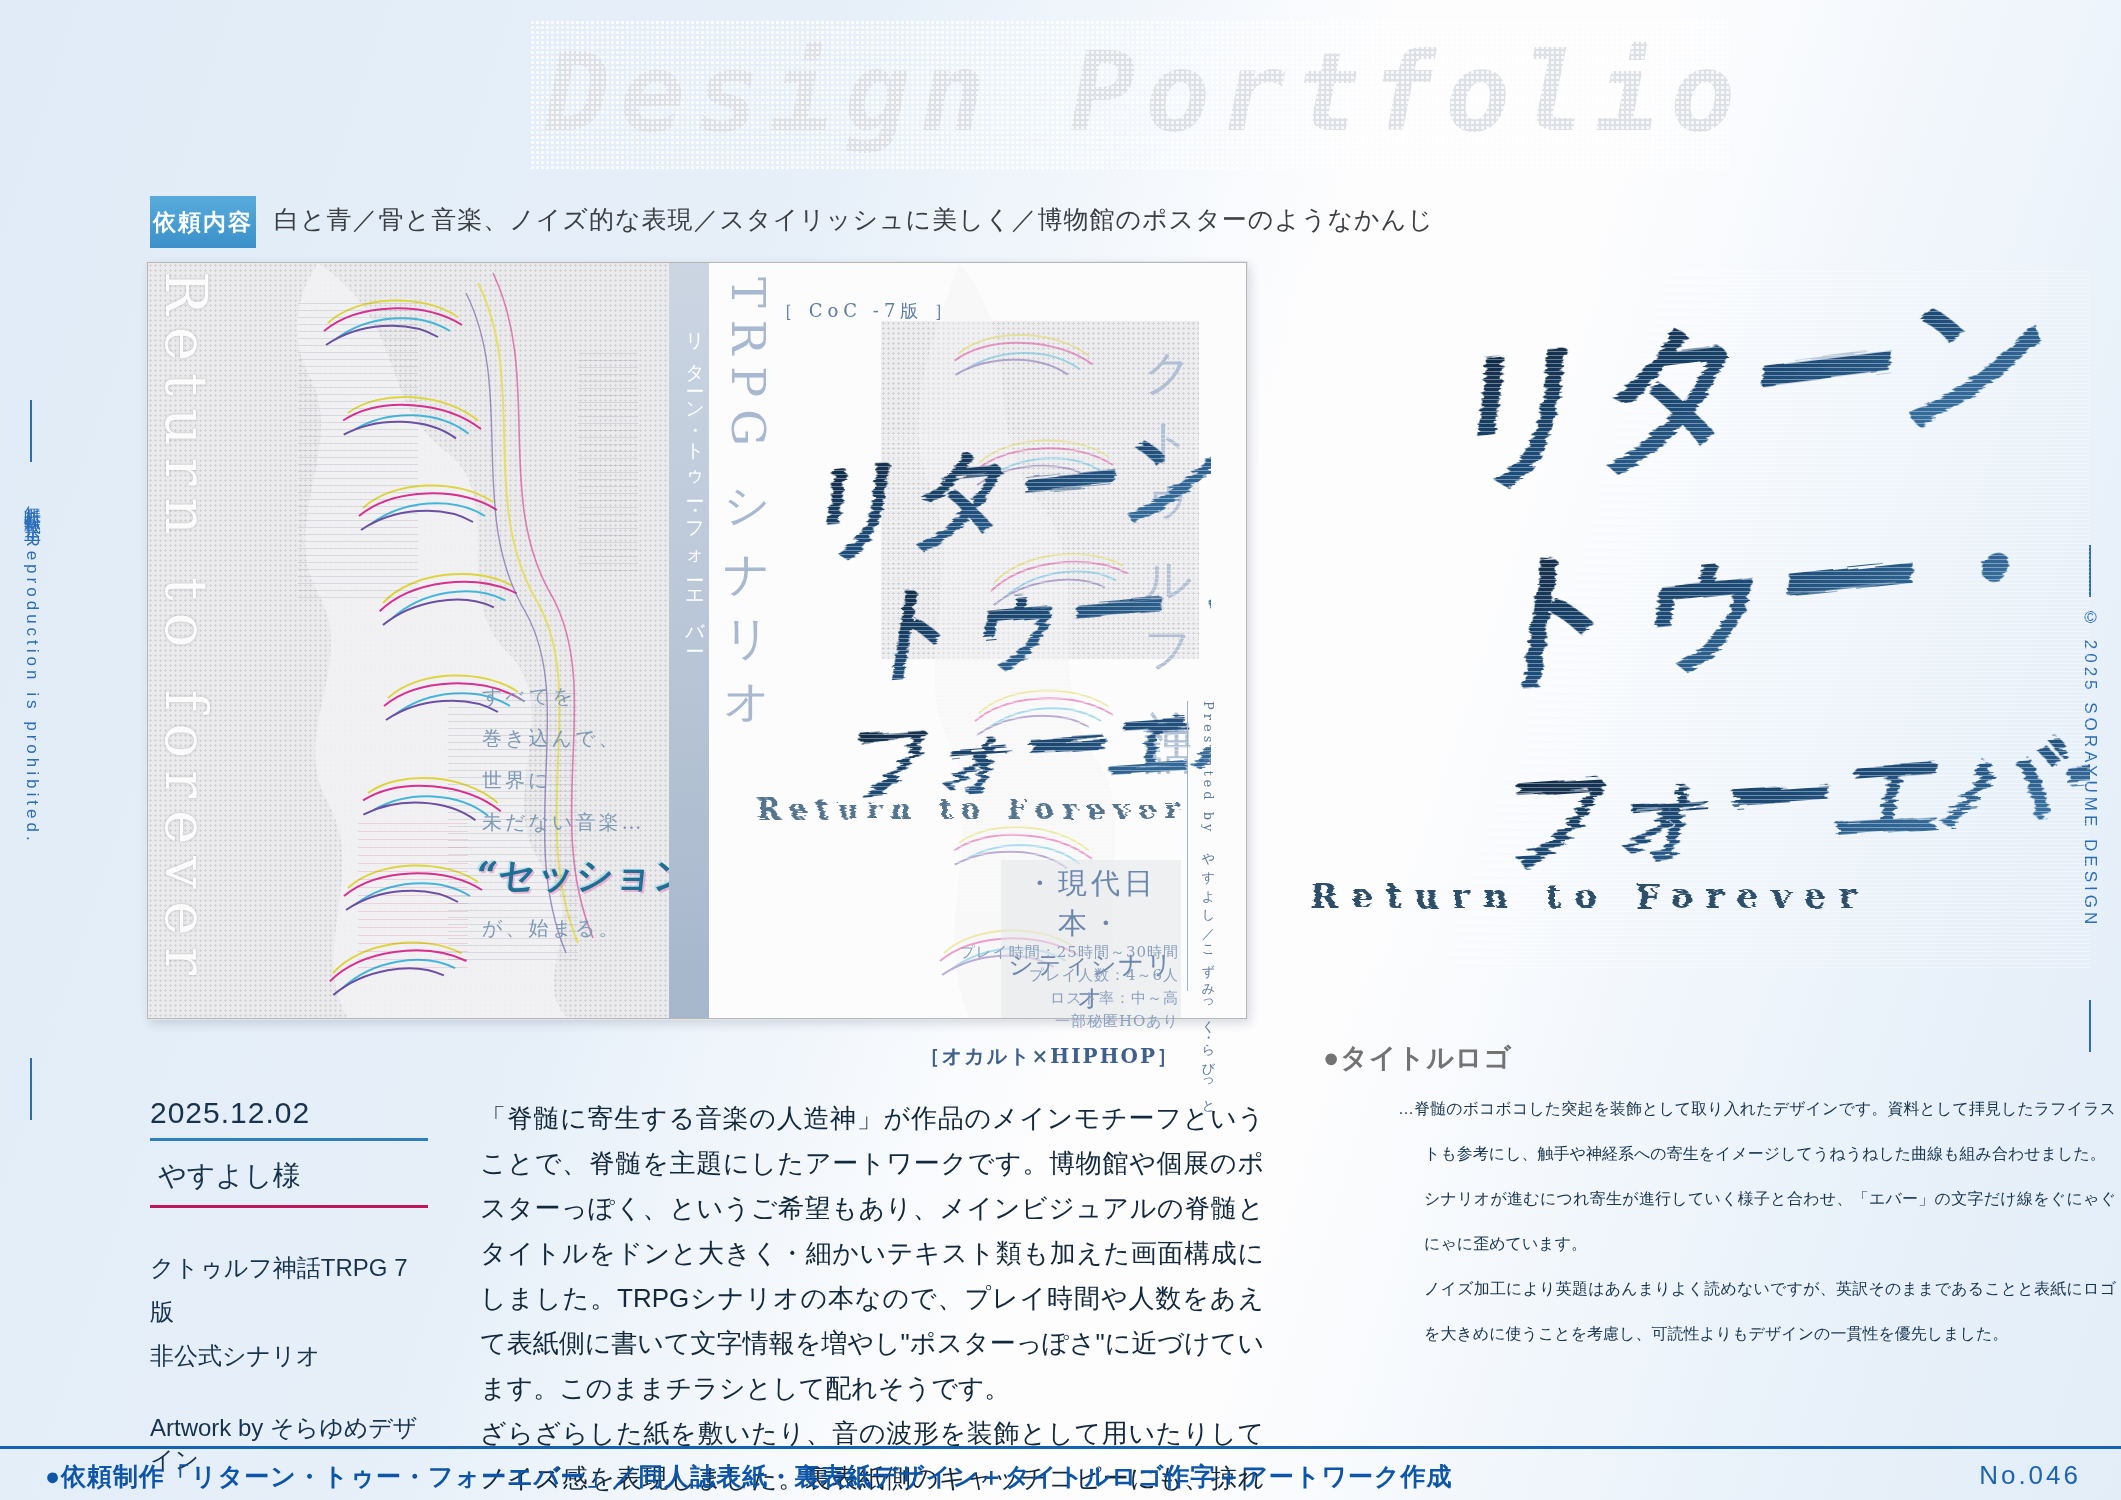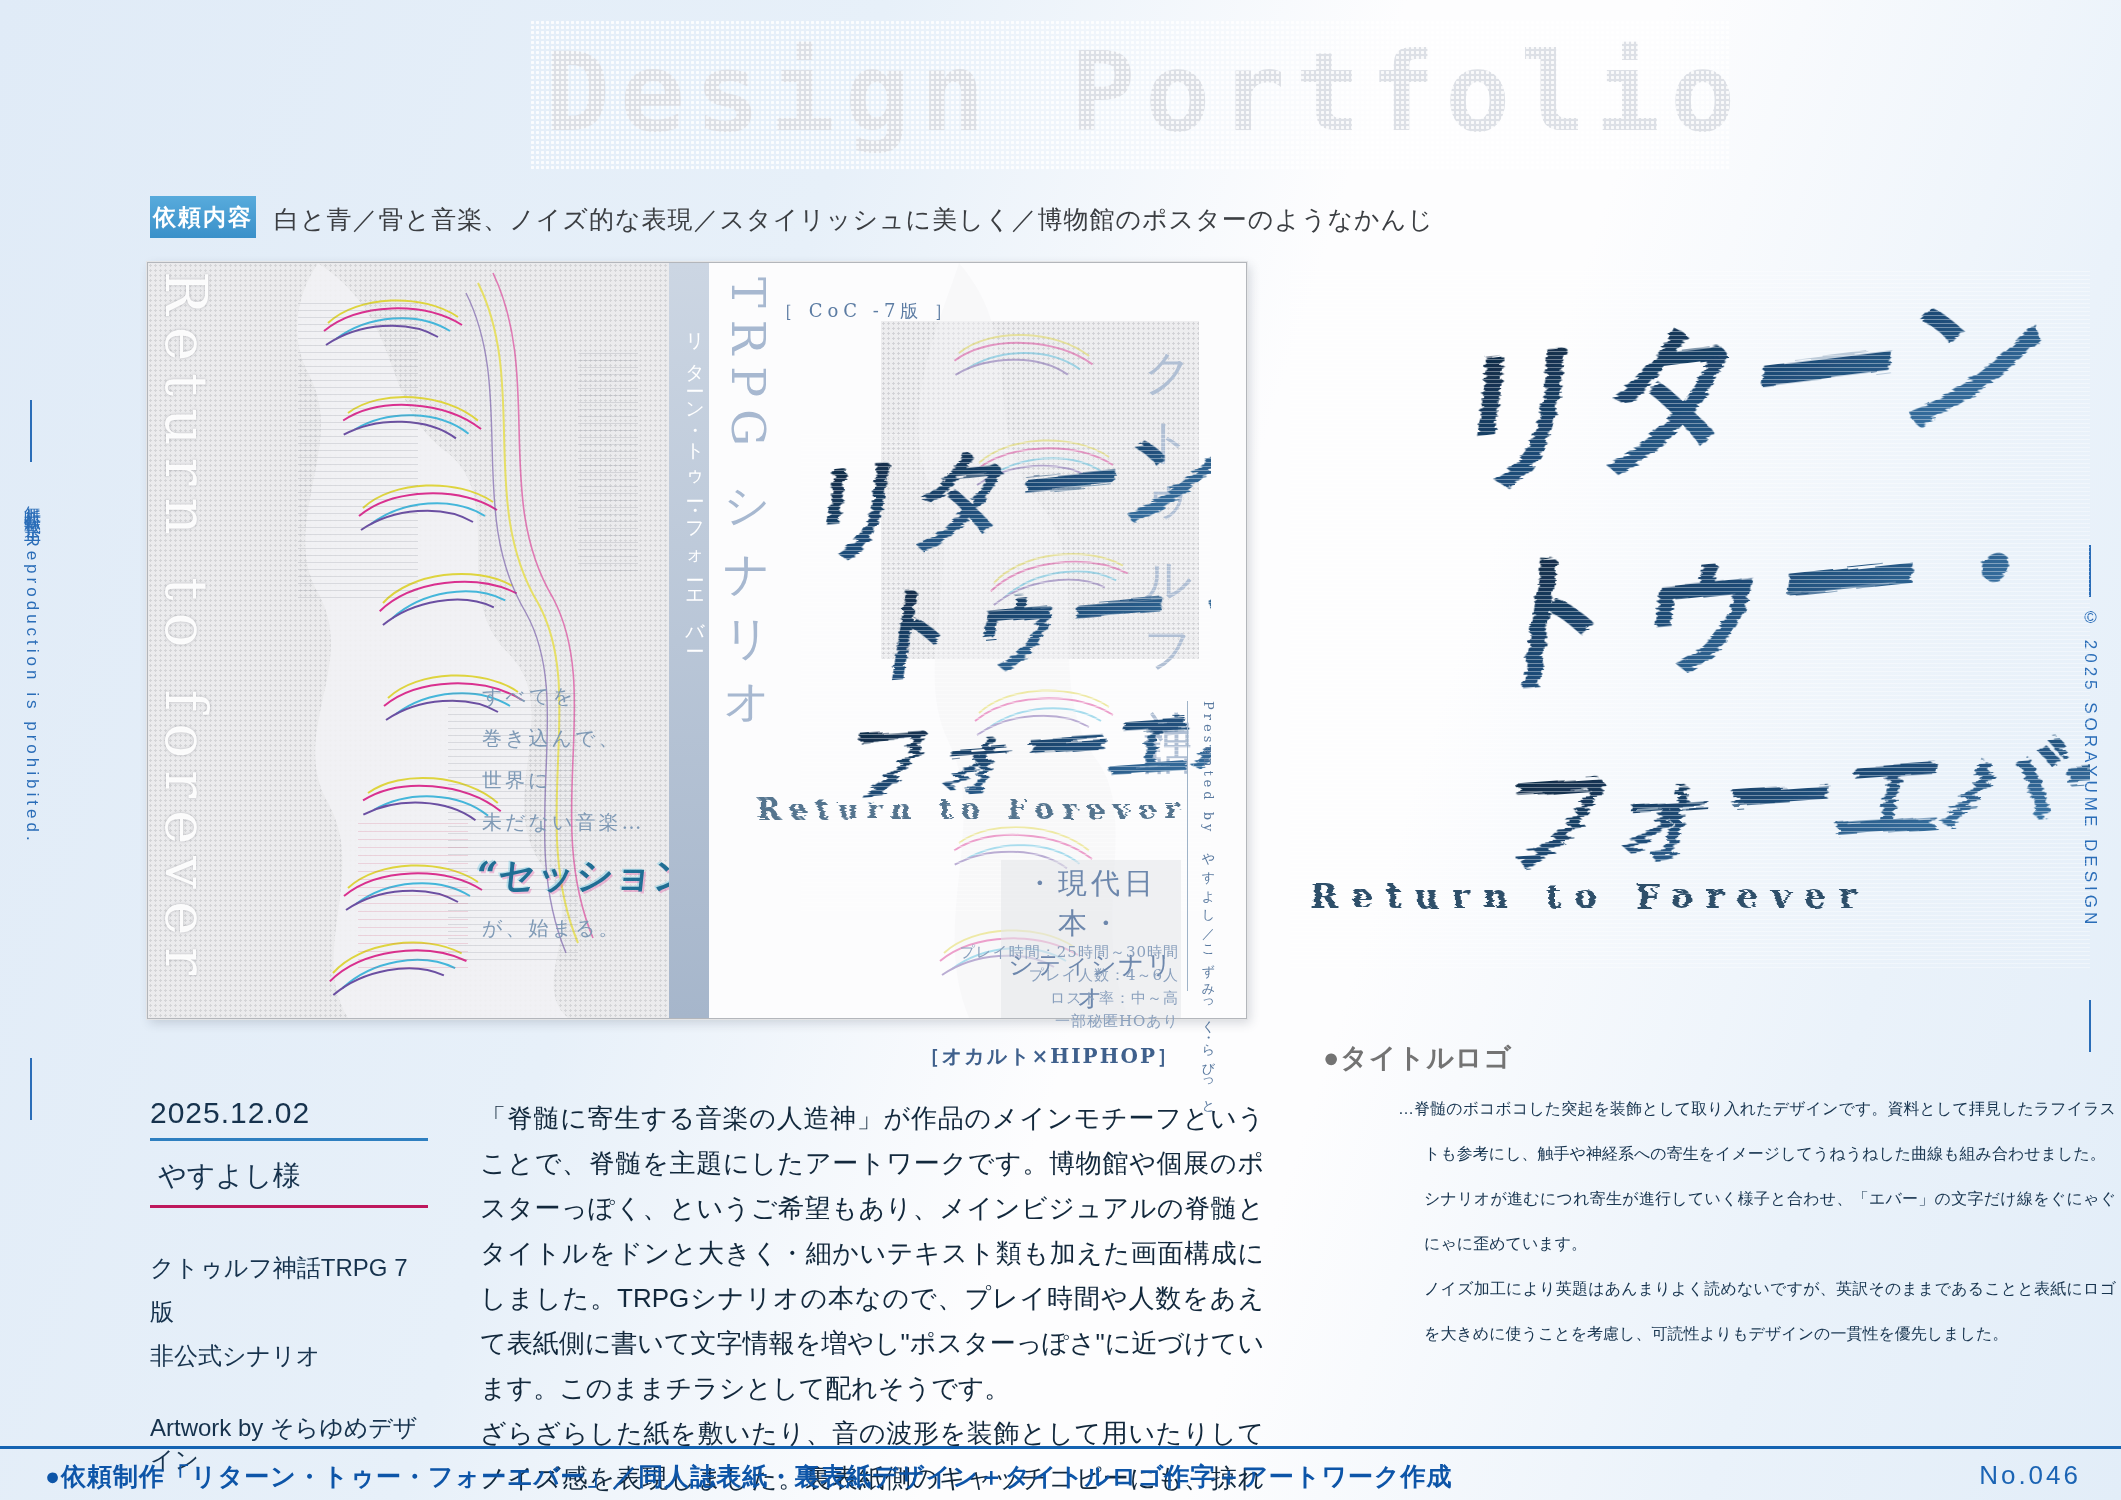--- a/index.html
+++ b/index.html
@@ -12,32 +12,32 @@
   .abs{position:absolute;}
   .pre{white-space:pre-line;}
   
   .bg-wedge-tl{position:absolute;inset:0;
     background:linear-gradient(108deg,#e0ebf7 0%,#e7f0f9 34%,rgba(231,240,249,0) 54%);}
   .bg-wedge-br{position:absolute;inset:0;
     background:linear-gradient(288deg,#e2edf8 0%,#eaf2fa 16%,rgba(234,242,250,0) 36%);}
   
   .watermark{
     left:545px;top:30px;font-family:"DejaVu Sans Mono", monospace;
-    font-size:108px;font-weight:bold;letter-spacing:10px;color:#dde0e6;white-space:nowrap;
+    font-size:108px;font-weight:bold;letter-spacing:10px;color:#dde0e6;white-space:nowrap;font-style:italic;
   }
   .watermark-dots{left:530px;top:20px;width:1200px;height:150px;pointer-events:none;
     background-image:radial-gradient(circle,#ffffff 1.4px, rgba(255,255,255,0) 1.5px);
     background-size:5px 5px;opacity:.85;}
   
   .side-line{width:2px;background:#2a6db8;}
   .vtext{writing-mode:vertical-rl;text-orientation:mixed;}
   .side-caption{color:#2a6db8;font-size:17px;letter-spacing:4px;}
   
   .req-tag{
-    left:150px;top:196px;width:106px;height:42px;
+    left:150px;top:196px;width:106px;height:52px;
     background:linear-gradient(180deg,#58abdc,#3a90c9);
     color:#fff;font-size:23px;font-weight:bold;letter-spacing:2px;
     display:flex;align-items:center;justify-content:center;
   }
   .req-text{left:274px;top:203px;font-size:25px;color:#3b3e42;letter-spacing:1px;}
   
   .cover{
     left:147px;top:262px;width:1098px;height:755px;background:#fbfbfc;
     border:1px solid #b3b6bb;box-shadow:0 0 0 1px #e4e5e7, 3px 4px 10px rgba(40,50,70,.18);
   }

